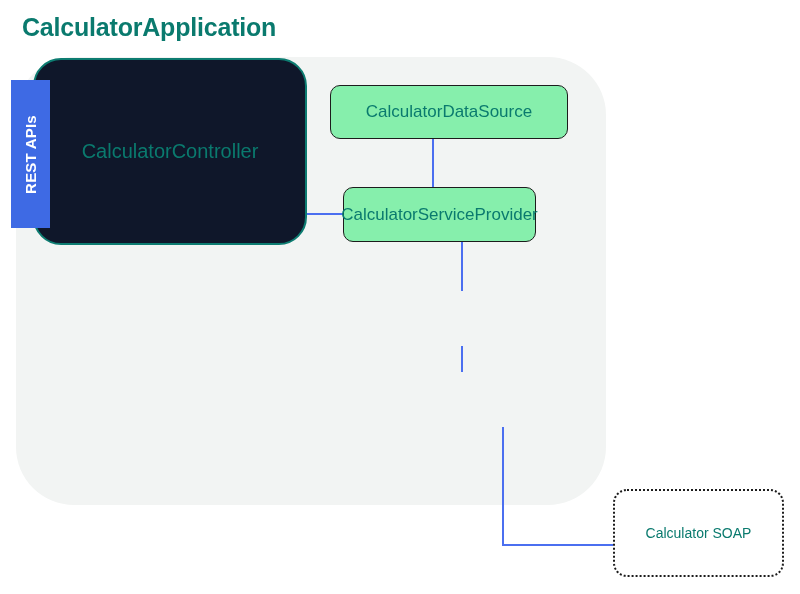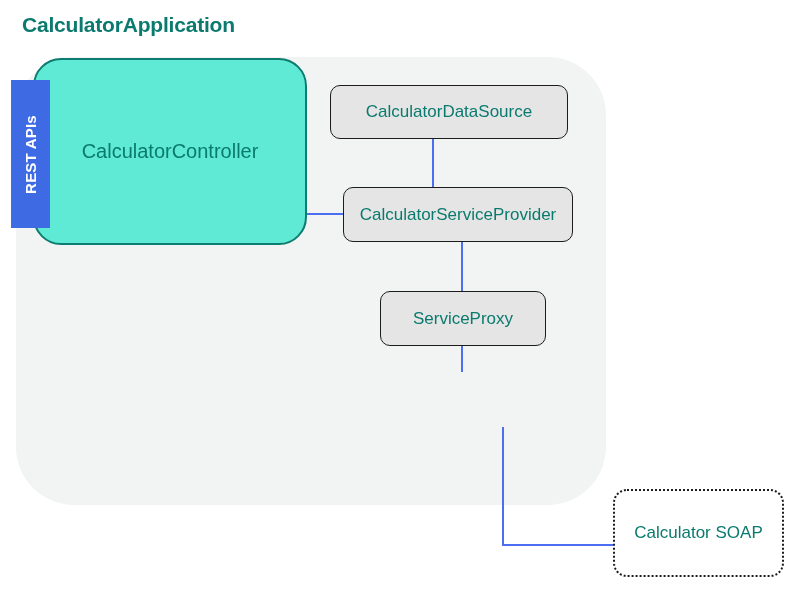--- a/index.html
+++ b/index.html
@@ -3,75 +3,75 @@
 <meta charset="utf-8">
 <style>
   * { margin: 0; padding: 0; box-sizing: border-box; }
   html, body { width: 800px; height: 594px; background: #ffffff; overflow: hidden; }
   body { font-family: "Liberation Sans", sans-serif; position: relative; }
 
   .canvas { position: absolute; left: 0; top: 0; width: 800px; height: 594px; }
 
   .diagram-title {
     position: absolute; left: 22px; top: 13px;
-    font-size: 21px; font-weight: 700; color: #0A7A6E;
+    font-size: 25px; font-weight: 700; color: #0A7A6E;
     letter-spacing: -0.2px;
   }
 
   .app-panel {
     position: absolute; left: 16px; top: 57px;
     width: 590px; height: 448px;
     background: #F2F4F3; border-radius: 58px;
   }
 
   .controller-box {
     position: absolute; left: 33px; top: 58px;
     width: 274px; height: 187px;
     border: 2.5px solid #0D7C71; border-radius: 28px;
-    background: #5eead4;
+    background: #0f172a;
     display: flex; align-items: center; justify-content: center;
   }
   .controller-box .label {
     font-size: 20px; color: #0A7A6E;
   }
 
   .rest-badge {
     position: absolute; left: 11px; top: 80px;
     width: 39px; height: 148px;
     background: #3E6AE4;
     display: flex; align-items: center; justify-content: center;
   }
   .rest-badge .vtext {
     transform: rotate(-90deg); white-space: nowrap;
     color: #ffffff; font-size: 15px; font-weight: 700;
     letter-spacing: 0.2px;
   }
 
   .node {
     position: absolute;
-    background: #e5e5e5;
+    background: #86efac;
     border: 1.4px solid #1C1C1C; border-radius: 10px;
     display: flex; align-items: center; justify-content: center;
     font-size: 17px; color: #0A7A6E;
     white-space: nowrap;
   }
   .node .b { font-weight: 700; }
 
   .node-datasource     { left: 330px; top:  85px; width: 238px; height: 54px; }
-  .node-provider       { left: 343px; top: 187px; width: 230px; height: 55px; }
+  .node-provider       { left: 343px; top: 187px; width: 193px; height: 55px; }
   .node-proxy          { left: 380px; top: 291px; width: 166px; height: 55px; }
   .node-soapconnector  { left: 408px; top: 372px; width: 165px; height: 55px; border-radius: 12px; }
 
   .node-webservice {
     position: absolute; left: 613px; top: 489px;
     width: 171px; height: 88px;
     background: #ffffff;
     border: 2px dotted #1C1C1C; border-radius: 14px;
     display: flex; flex-direction: column; align-items: center; justify-content: center;
-    font-size: 17px; color: #0A7A6E; line-height: 24px; text-align: center;
+    font-size: 14px; color: #0A7A6E; line-height: 24px; text-align: center;
   }
 
   .edge { position: absolute; background: #4B6FF0; }
   .edge-ctrl-provider   { left: 307px; top: 213px; width: 36px;  height: 2px; }
   .edge-ds-provider     { left: 432px; top: 139px; width: 2px;   height: 48px; }
   .edge-provider-proxy  { left: 461px; top: 242px; width: 2px;   height: 49px; }
   .edge-proxy-soap      { left: 461px; top: 346px; width: 2px;   height: 26px; }
   .edge-soap-ws-v       { left: 502px; top: 427px; width: 2px;   height: 119px; }
   .edge-soap-ws-h       { left: 502px; top: 544px; width: 111px; height: 2px; }
 </style>
@@ -100,23 +100,20 @@
   </div>
 
   <div class="node node-datasource">
     <span>CalculatorDataSource</span>
   </div>
 
   <div class="node node-provider">
     <span>CalculatorServiceProvider</span>
   </div>
 
-  <div class="node node-proxy">
-    <span>ServiceProxy</span>
-  </div>
 
 
   <div class="node-webservice">
     <span>
       <span>Calculator</span>
       <span class="b">SOAP</span>
     </span>
   </div>
 
 </div>

